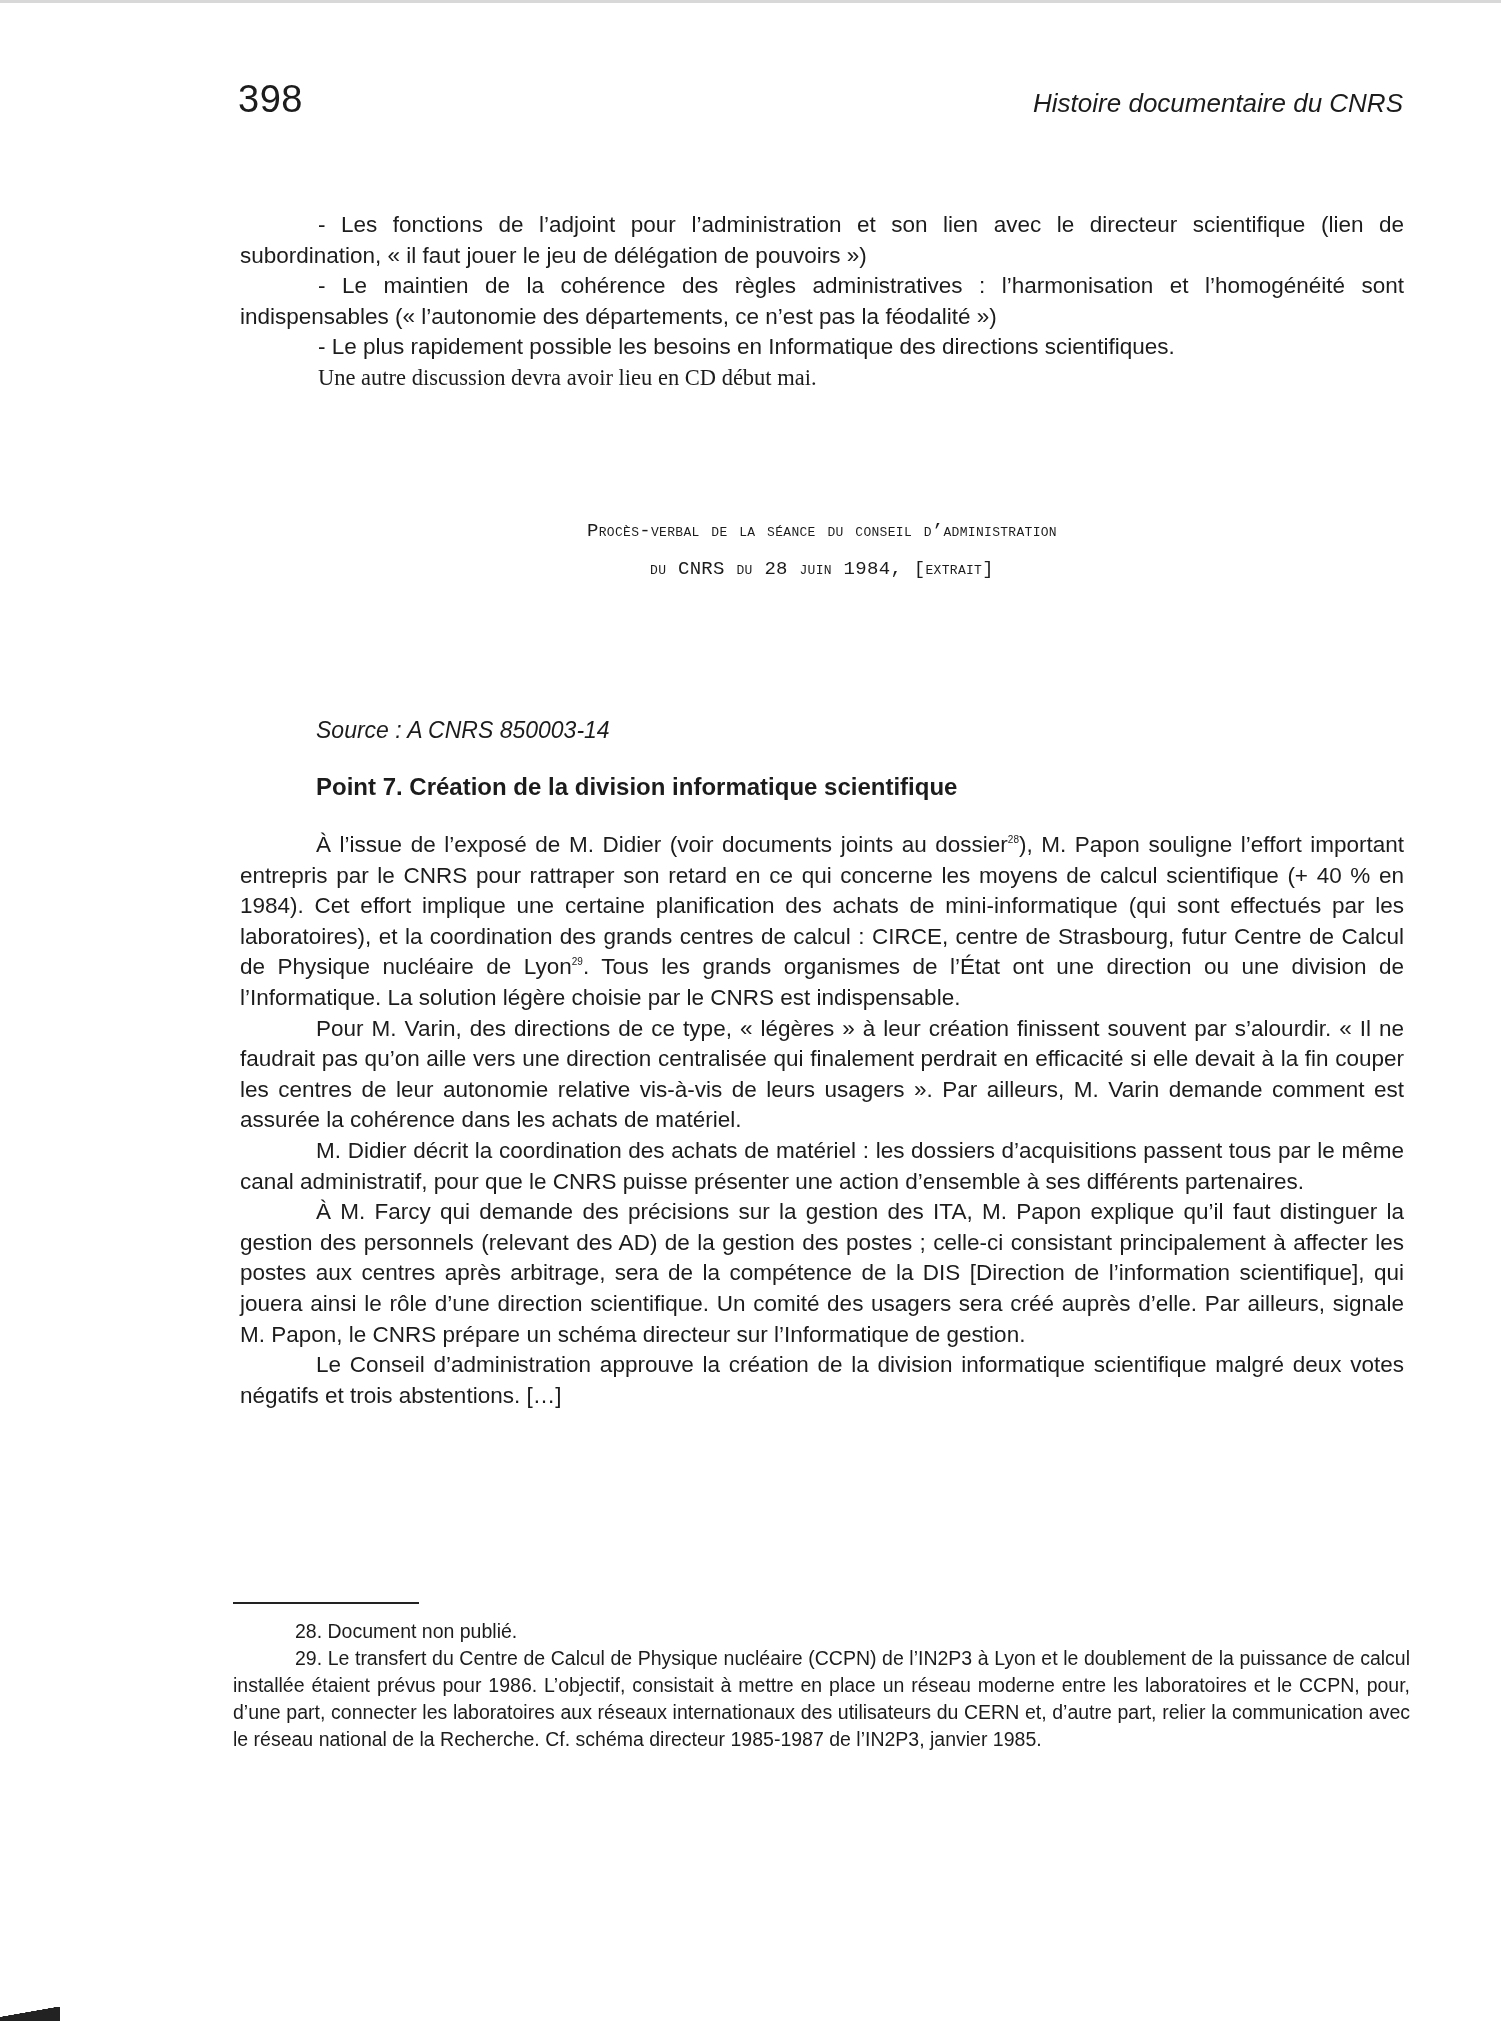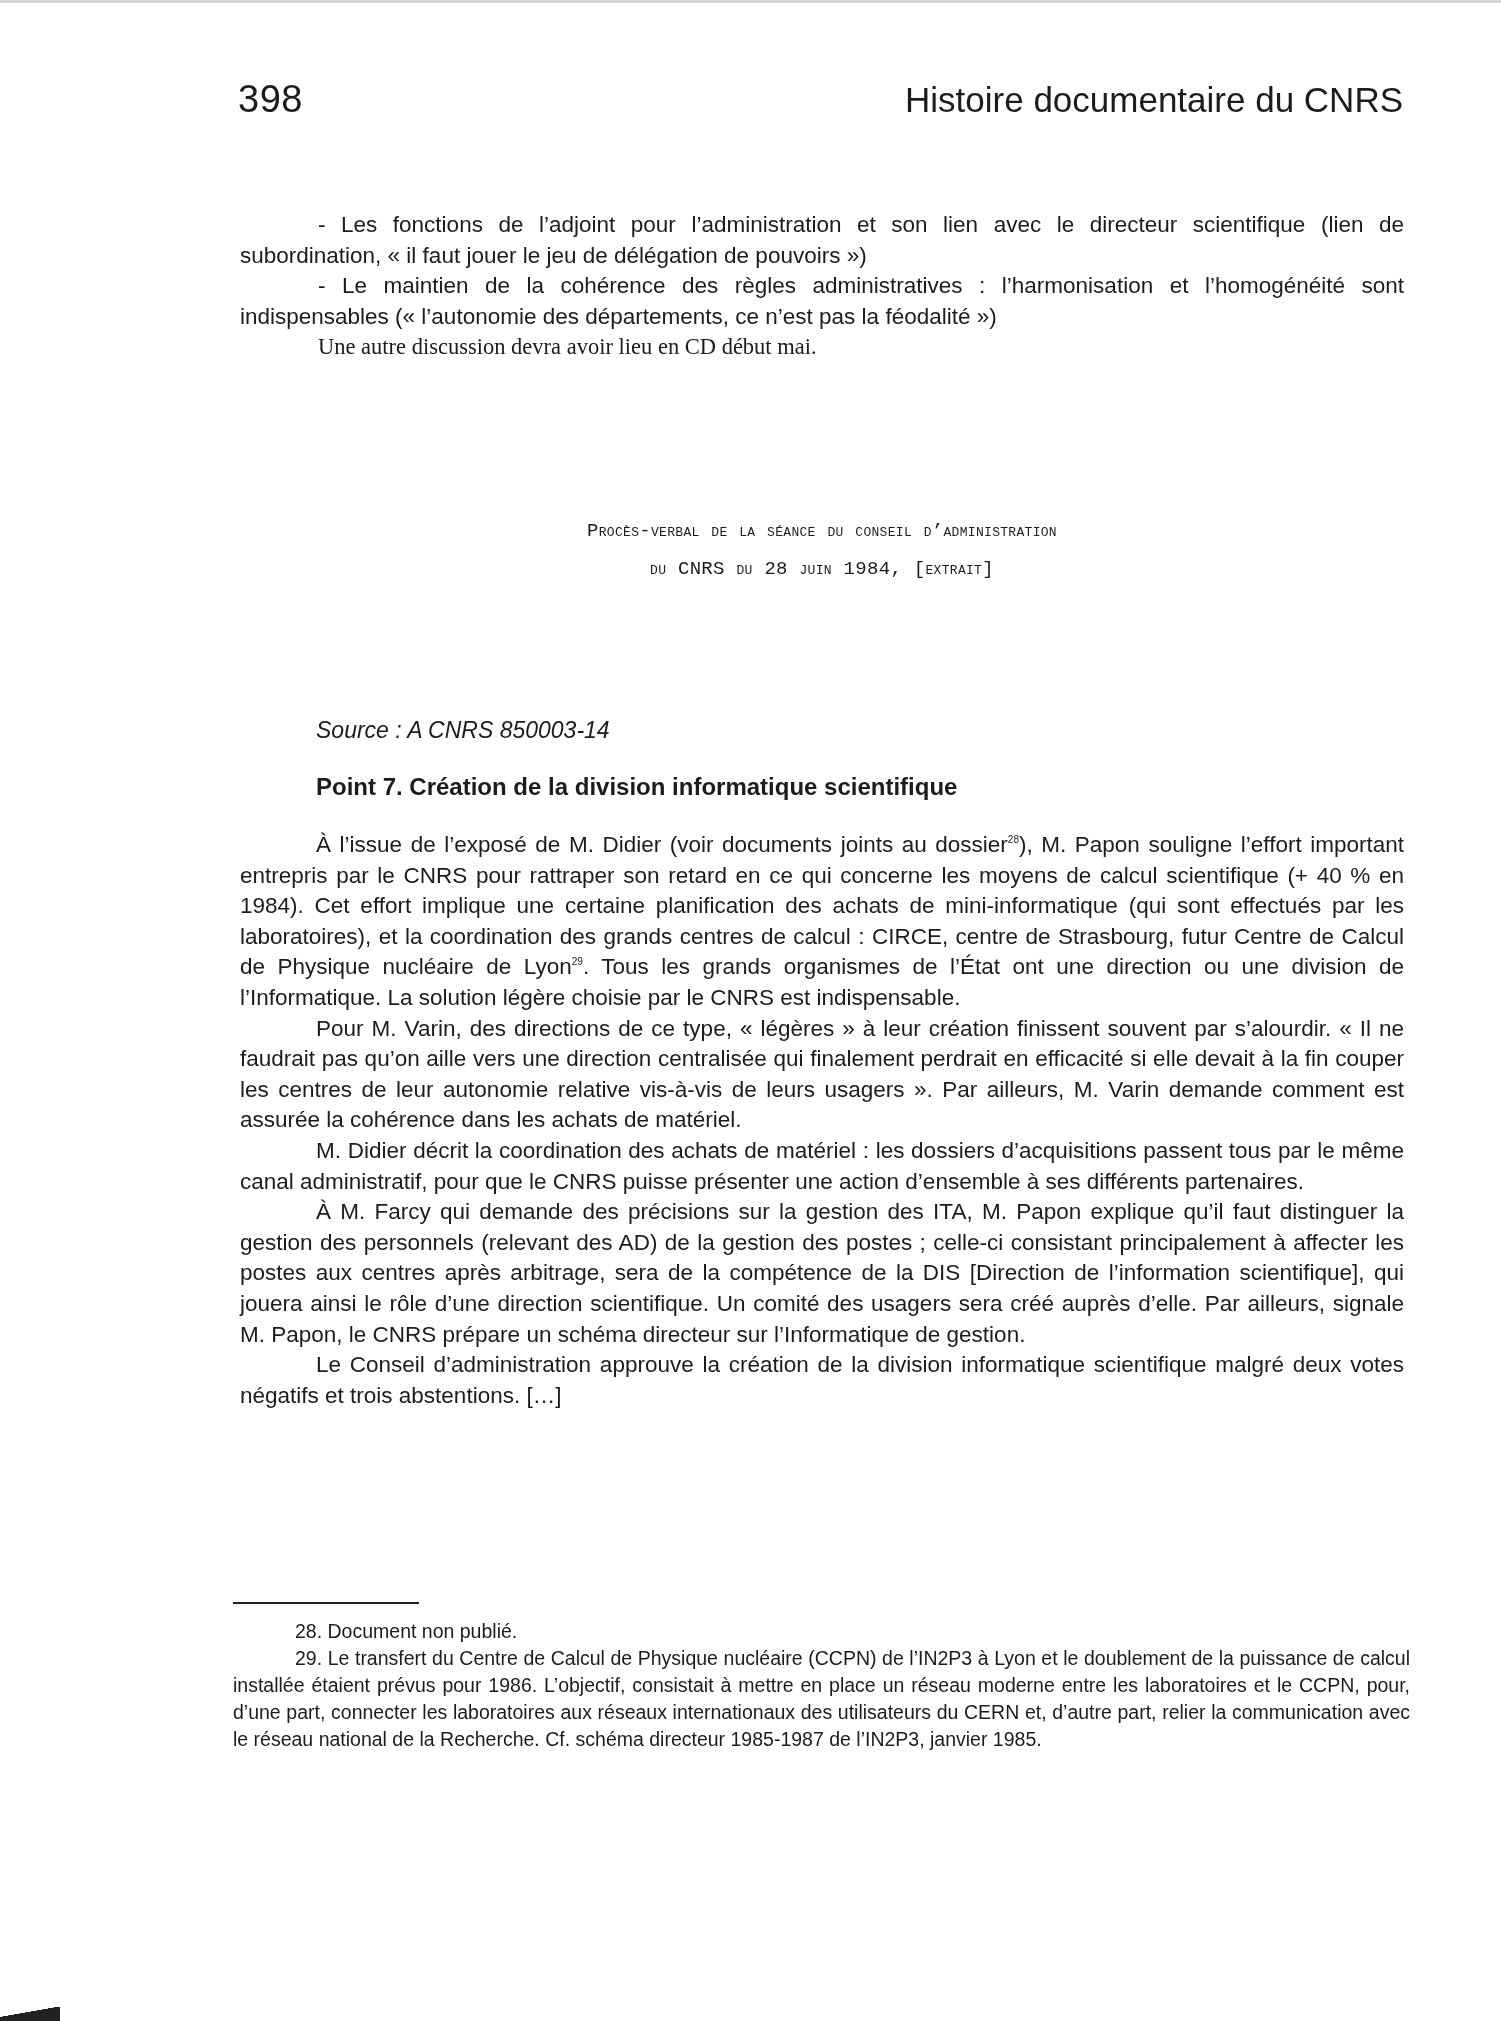--- a/index.html
+++ b/index.html
@@ -5,21 +5,21 @@
   html, body { margin: 0; padding: 0; background: #ffffff; }
   body {
     width: 1501px; height: 2021px; position: relative; overflow: hidden;
     font-family: "Liberation Sans", sans-serif; color: #1c1c1c;
   }
   .topline { position: absolute; left: 0; top: 0; width: 1501px; height: 3px; background: #d8d8d8; }
   .corner { position: absolute; left: 0; bottom: 0; width: 60px; height: 14px;
     background: linear-gradient(170deg, transparent 40%, #222 41%); }
   .header { position: absolute; left: 238px; right: 98px; top: 78px; display: flex; justify-content: space-between; align-items: baseline; }
   .page-num { font-size: 38px; letter-spacing: 0.5px; }
-  .running-title { font-size: 35px; }
+  .running-title { font-size: 26px; font-style: italic; }
   .text { font-size: 22.5px; line-height: 30.6px; text-align: justify; }
   .intro { position: absolute; left: 240px; width: 1164px; top: 210px; }
   .intro p { margin: 0; text-indent: 78px; }
   .intro p.noind { text-indent: 78px; font-family: Liberation Serif, serif; }
   .doc-head { position: absolute; left: 240px; width: 1164px; top: 512px; text-align: center; }
   .doc-num { font-family: "Liberation Serif", serif; font-size: 33px; line-height: 40px; font-weight: bold; }
   .doc-title { font-family: Liberation Mono, monospace; font-size: 19px; line-height: 38px; font-variant: small-caps; letter-spacing: 0.3px; }
   .source { position: absolute; left: 316px; top: 717px; font-size: 23px; font-style: italic; text-align: center; }
   .point { position: absolute; left: 316px; top: 773px; font-size: 24px; font-weight: bold; }
   .body { position: absolute; left: 240px; width: 1164px; top: 830px; }
@@ -35,20 +35,21 @@
 <div class="topline"></div>
 
 <div class="header">
   <span class="page-num">398</span>
   <span class="running-title">Histoire documentaire du CNRS</span>
 </div>
 
 <div class="intro text">
   <p>- Les fonctions de l’adjoint pour l’administration et son lien avec le directeur scientifique (lien de subordination, « il faut jouer le jeu de délégation de pouvoirs »)</p>
   <p>- Le maintien de la cohérence des règles administratives : l’harmonisation et l’homogénéité sont indispensables (« l’autonomie des départements, ce n’est pas la féodalité »)</p>
+  <p>- Le plus rapidement possible les besoins en Informatique des directions scientifiques.</p>
   <p class="noind">Une autre discussion devra avoir lieu en CD début mai.</p>
 </div>
 
 <div class="doc-head">
   <div class="doc-title">Procès-verbal de la séance du conseil d’administration</div>
   <div class="doc-title">du CNRS du 28 juin 1984, [extrait]</div>
 </div>
 
 <div class="source">Source : A CNRS 850003-14</div>
 <div class="point">Point 7. Création de la division informatique scientifique</div>

